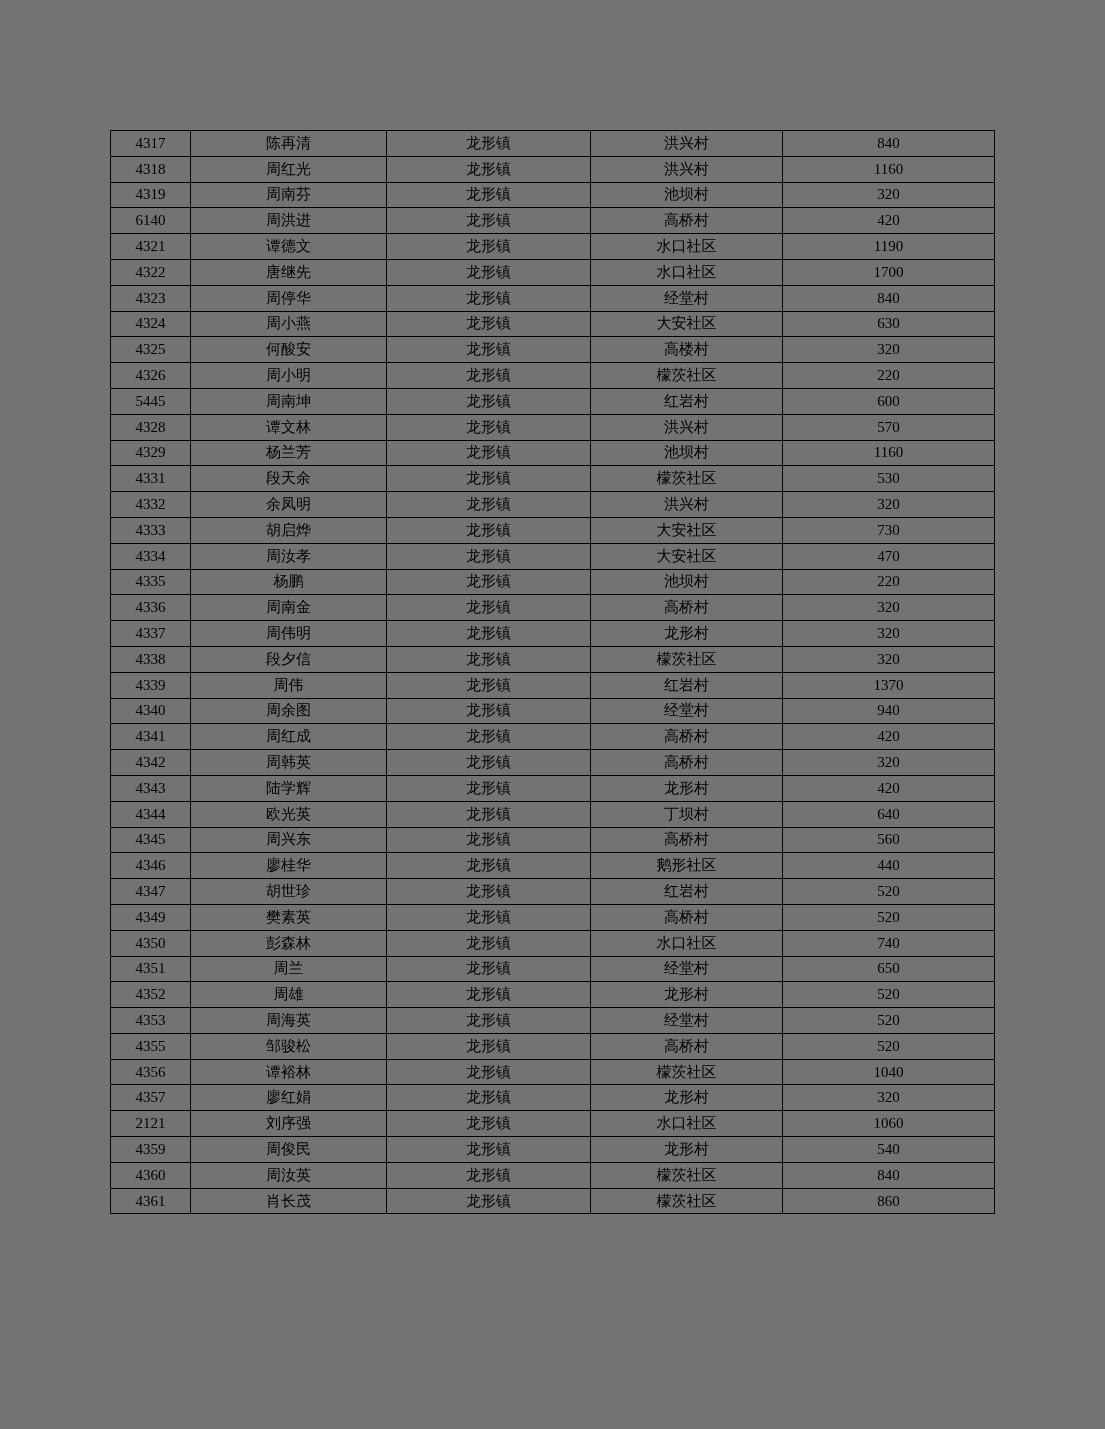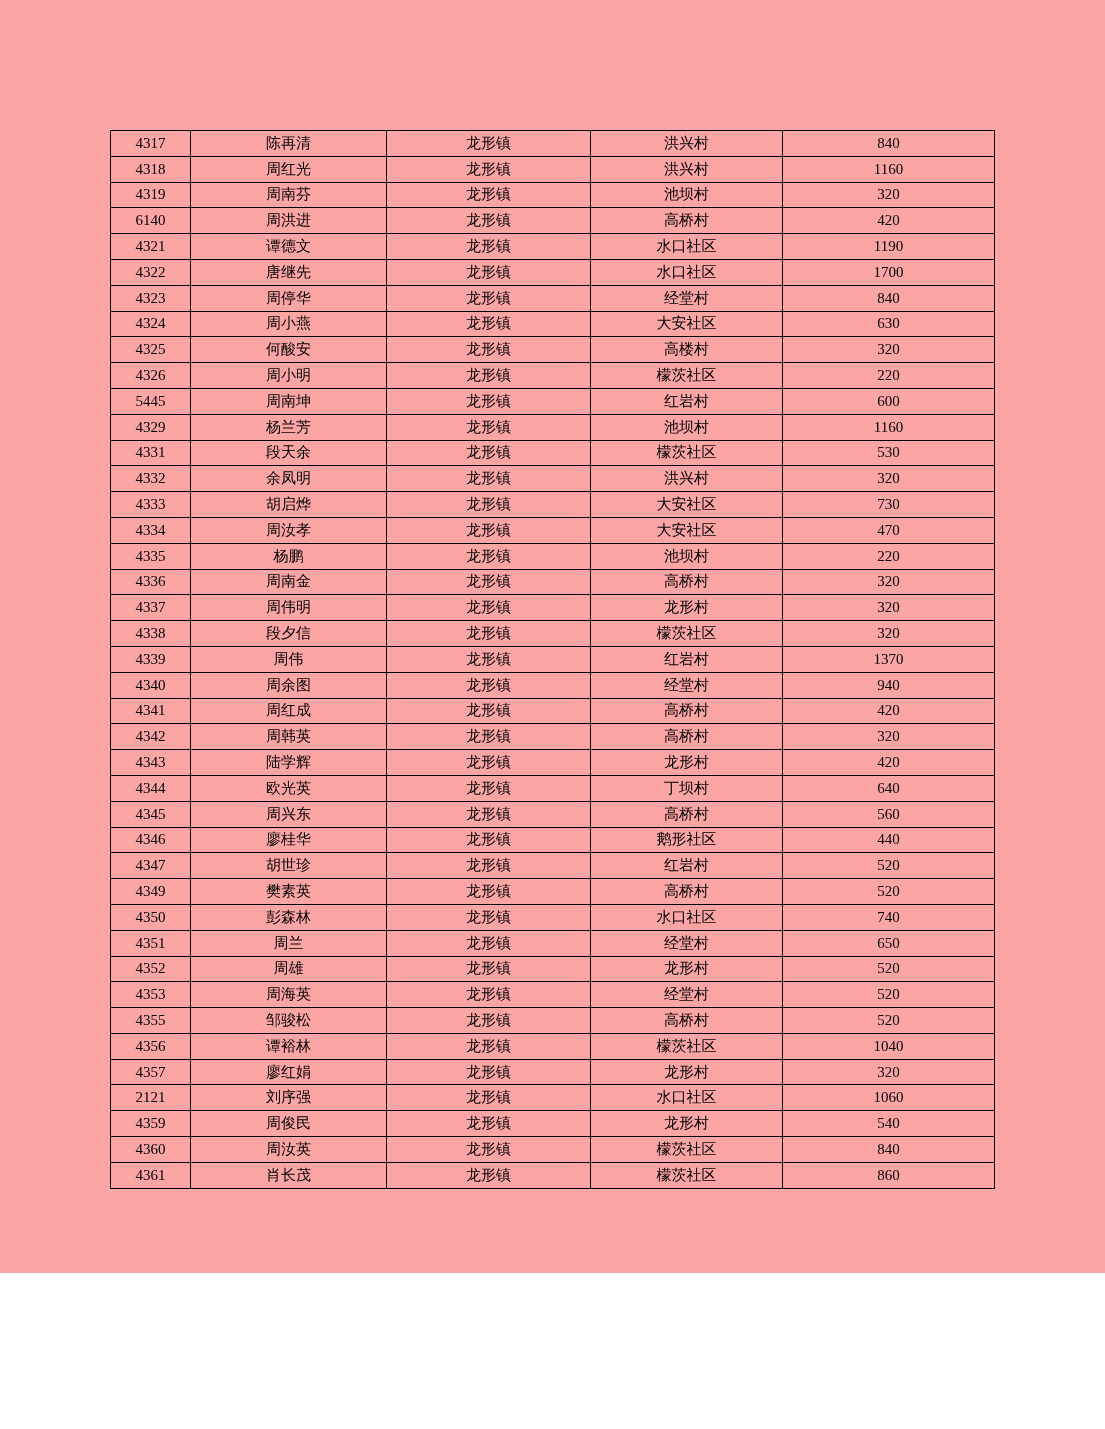--- a/index.html
+++ b/index.html
@@ -3,22 +3,22 @@
 <meta charset="utf-8">
 <style>
   html, body {
     margin: 0;
     padding: 0;
     background: #ffffff;
   }
   .page {
     position: relative;
     width: 1105px;
-    height: 1273px;
-    background: #fca5a5;
+    height: 1429px;
+    background: #737373;
     font-family: "Liberation Serif", "DejaVu Serif", serif;
     color: #000000;
     overflow: hidden;
   }
   table.data-table {
     position: absolute;
     left: 110px;
     top: 130px;
     width: 884px;
     border-collapse: collapse;
@@ -126,20 +126,27 @@
           <td>220</td>
         </tr>
         <tr>
           <td>5445</td>
           <td>周南坤</td>
           <td>龙形镇</td>
           <td>红岩村</td>
           <td>600</td>
         </tr>
         <tr>
+          <td>4328</td>
+          <td>谭文林</td>
+          <td>龙形镇</td>
+          <td>洪兴村</td>
+          <td>570</td>
+        </tr>
+        <tr>
           <td>4329</td>
           <td>杨兰芳</td>
           <td>龙形镇</td>
           <td>池坝村</td>
           <td>1160</td>
         </tr>
         <tr>
           <td>4331</td>
           <td>段天余</td>
           <td>龙形镇</td>

